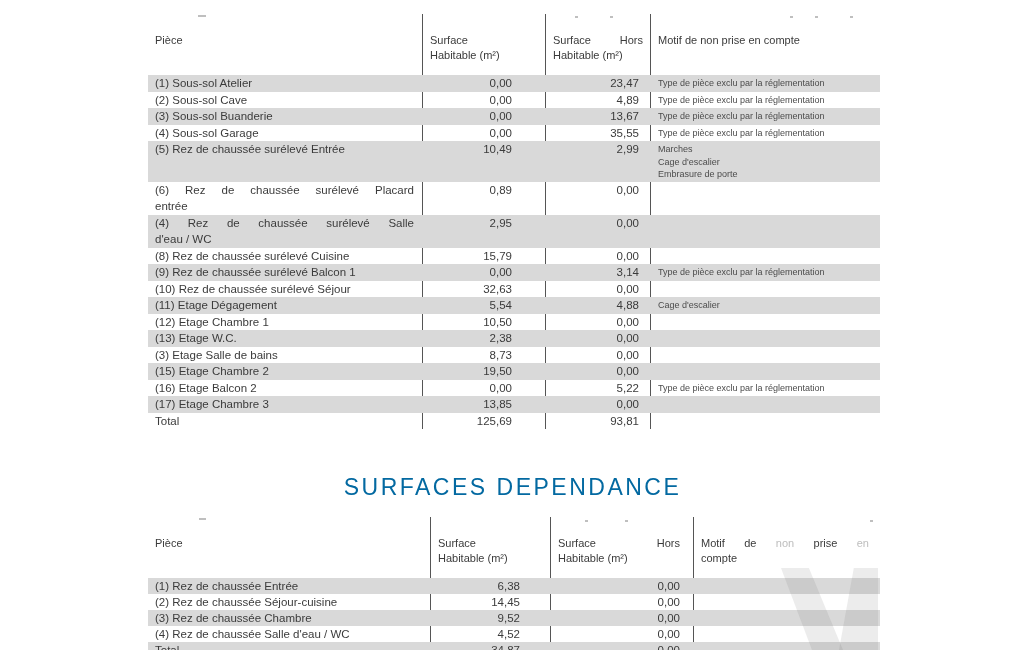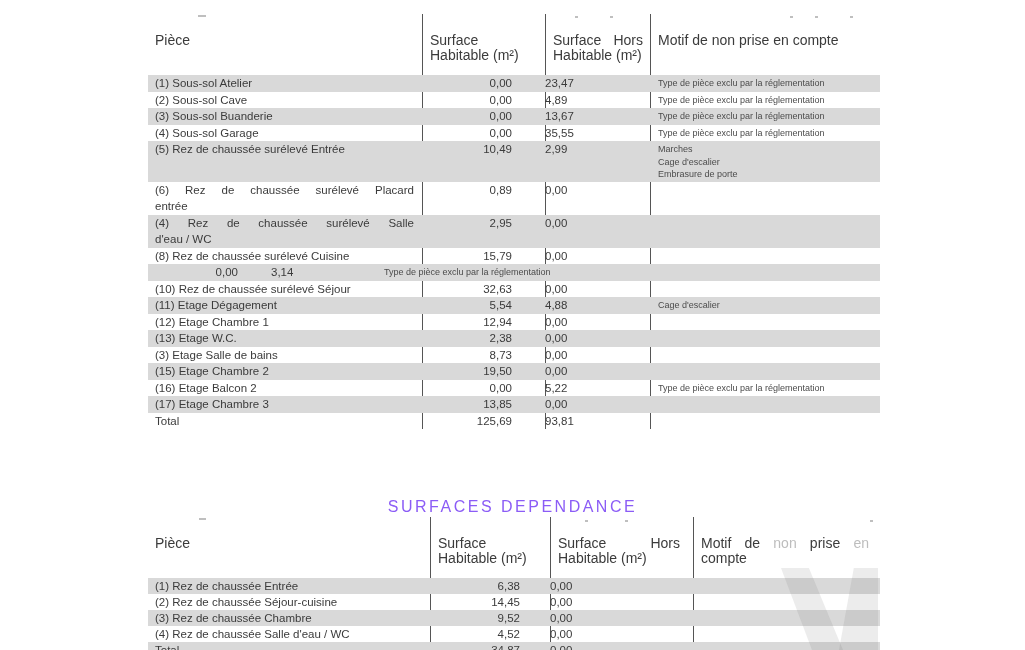--- a/index.html
+++ b/index.html
@@ -2,41 +2,41 @@
 <html><head>
 <meta charset="utf-8">
 <style>
   html,body{margin:0;padding:0;background:#fff;}
   .page{position:relative;width:1025px;height:650px;background:#ffffff;overflow:hidden;
         font-family:"Liberation Sans",sans-serif;color:#3b3b3b;}
 
   .tbl{position:absolute;left:148px;width:732px;}
   .vline{position:absolute;top:0;width:1px;background:#555;}
 
-  .hcell{position:absolute;font-size:14px;line-height:14.5px;color:#3b3b3b;}
+  .hcell{position:absolute;font-size:11px;line-height:14.5px;color:#3b3b3b;}
   .hjust{display:flex;justify-content:space-between;}
 
   .rows{position:absolute;left:0;top:61px;width:732px;}
   .trow{display:flex;width:732px;align-items:stretch;}
   .trow.shaded{background:#d9d9d9;}
   .cell{box-sizing:border-box;font-size:11.5px;line-height:16.5px;color:#3b3b3b;}
   .t2 .cell{line-height:16px;}
   .c1{width:274px;padding:0 8px 0 7px;}
   .c2{width:123px;text-align:right;padding-right:33px;}
-  .c3{width:105px;padding-right:11px;}
+  .c3{width:105px;text-align:right;padding-right:11px;}
   .c4{flex:1;padding:2px 20px 1px 8px;font-size:9px;line-height:12.5px;color:#4c4c4c;}
   .t2 .c1{width:282px;}
   .t2 .c2{width:120px;padding-right:30px;}
   .t2 .c3{width:143px;padding-right:13px;}
   .jline{text-align:justify;text-align-last:justify;}
   .trow{min-height:16.5px;}
   .t2 .trow{min-height:16px;}
 
   .section-title{position:absolute;left:0;top:474px;width:1025px;text-align:center;
-        font-size:16px;letter-spacing:2.5px;color:#8b5cf6;font-weight:500;margin-top:24px;}
+        font-size:23px;letter-spacing:2.5px;color:#0369a1;font-weight:500;}
 
   .faded{color:#bdbdbd;}
 
   .wm{position:absolute;background:rgba(110,110,110,0.13);}
   .wm1{left:781px;top:568px;width:62px;height:82px;clip-path:polygon(0 0,45% 0,100% 100%,50% 100%);}
   .wm2{left:839px;top:568px;width:39px;height:82px;clip-path:polygon(38% 0,100% 0,100% 100%,0 100%);}
 
   .rm{position:absolute;background:#8a8a8a;opacity:.55;}
 </style>
 </head>
@@ -136,20 +136,23 @@
         </div>
         <div class="trow">
           <div class="cell c1">
             <div>(8) Rez de chaussée surélevé Cuisine</div>
           </div>
           <div class="cell c2">15,79</div>
           <div class="cell c3">0,00</div>
           <div class="cell c4"></div>
         </div>
         <div class="trow shaded">
+          <div class="cell c1">
+            <div>(9) Rez de chaussée surélevé Balcon 1</div>
+          </div>
           <div class="cell c2">0,00</div>
           <div class="cell c3">3,14</div>
           <div class="cell c4">
             <div>Type de pièce exclu par la réglementation</div>
           </div>
         </div>
         <div class="trow">
           <div class="cell c1">
             <div>(10) Rez de chaussée surélevé Séjour</div>
           </div>
@@ -164,21 +167,21 @@
           <div class="cell c2">5,54</div>
           <div class="cell c3">4,88</div>
           <div class="cell c4">
             <div>Cage d'escalier</div>
           </div>
         </div>
         <div class="trow">
           <div class="cell c1">
             <div>(12) Etage Chambre 1</div>
           </div>
-          <div class="cell c2">12,94</div>
+          <div class="cell c2">10,50</div>
           <div class="cell c3">0,00</div>
           <div class="cell c4"></div>
         </div>
         <div class="trow shaded">
           <div class="cell c1">
             <div>(13) Etage W.C.</div>
           </div>
           <div class="cell c2">2,38</div>
           <div class="cell c3">0,00</div>
           <div class="cell c4"></div>

